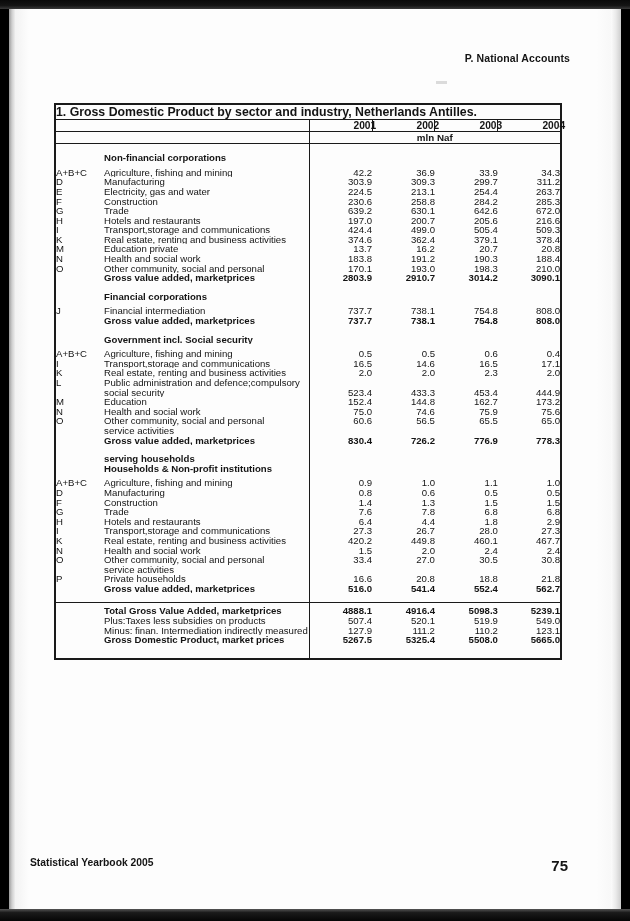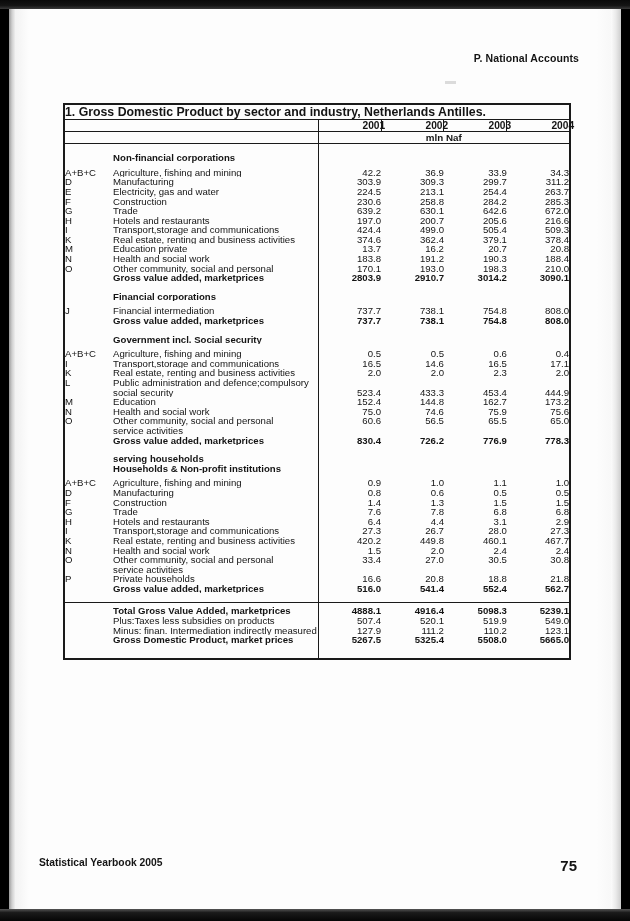--- a/index.html
+++ b/index.html
@@ -180,21 +180,21 @@
 </style>
 </head>
 <body>
 
 <div class="scan-top-band"></div>
 <div class="page"></div>
 <div class="page-left-shadow"></div>
 <div class="page-right-edge"></div>
 <div class="scan-bottom-band"></div>
 
-<div class="content" style="left:9px; top:9px;border-radius:17px;">
+<div class="content" style="left:0; top:9px;border-radius:17px;">
 
   <div class="running-head">P. National Accounts</div>
   <div class="speck"></div>
 
   <div class="table-wrap">
     <table class="gdp">
       <colgroup>
         <col class="col-code">
           <col class="col-desc">
         <col class="col-yr">
@@ -547,21 +547,21 @@
             <td class="val">7.6</td>
             <td class="val">7.8</td>
             <td class="val">6.8</td>
             <td class="val last">6.8</td>
           </tr>
           <tr>
             <td class="code">H</td>
             <td class="desc">Hotels and restaurants</td>
             <td class="val">6.4</td>
             <td class="val">4.4</td>
-            <td class="val">3.1</td>
+            <td class="val">1.8</td>
             <td class="val last">2.9</td>
           </tr>
           <tr>
             <td class="code">I</td>
             <td class="desc">Transport,storage and communications</td>
             <td class="val">27.3</td>
             <td class="val">26.7</td>
             <td class="val">28.0</td>
             <td class="val last">27.3</td>
           </tr>

